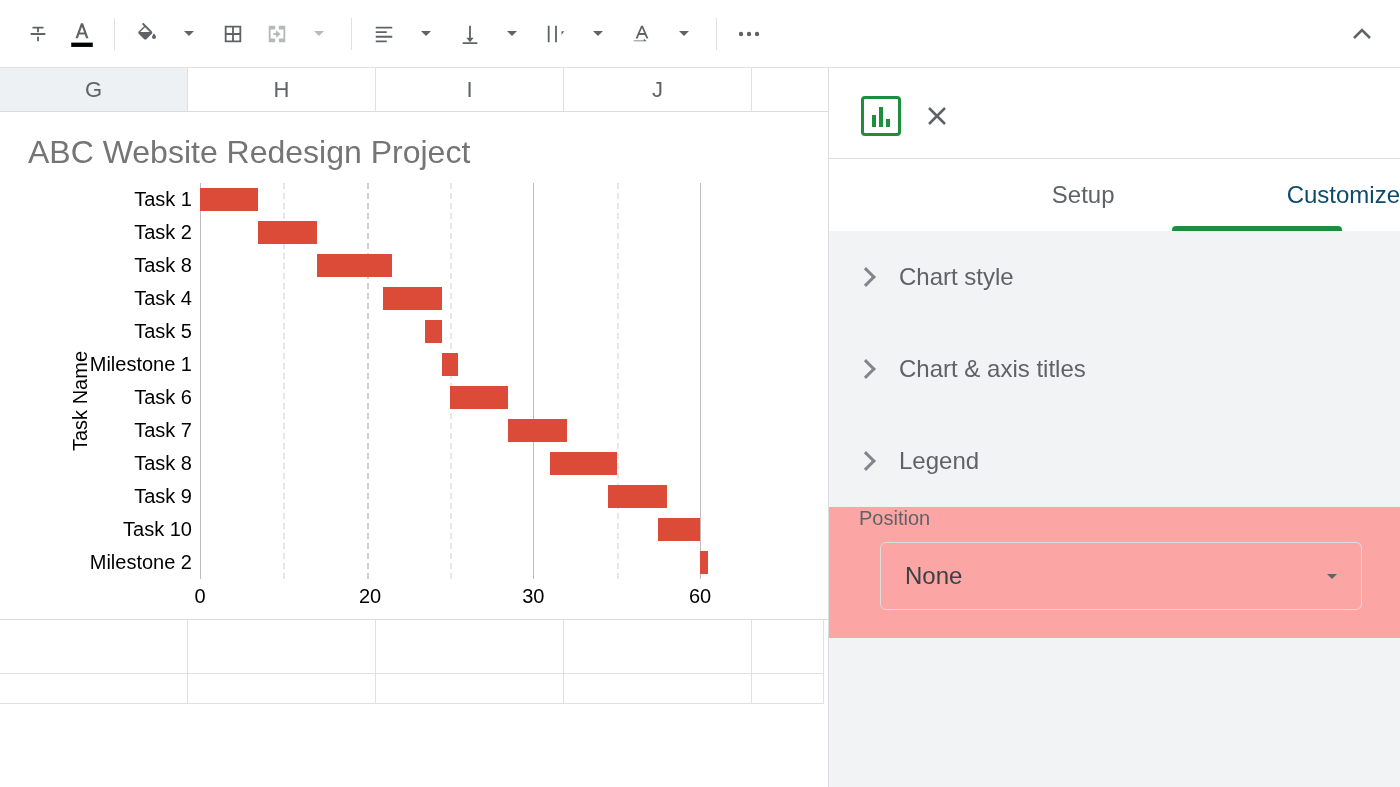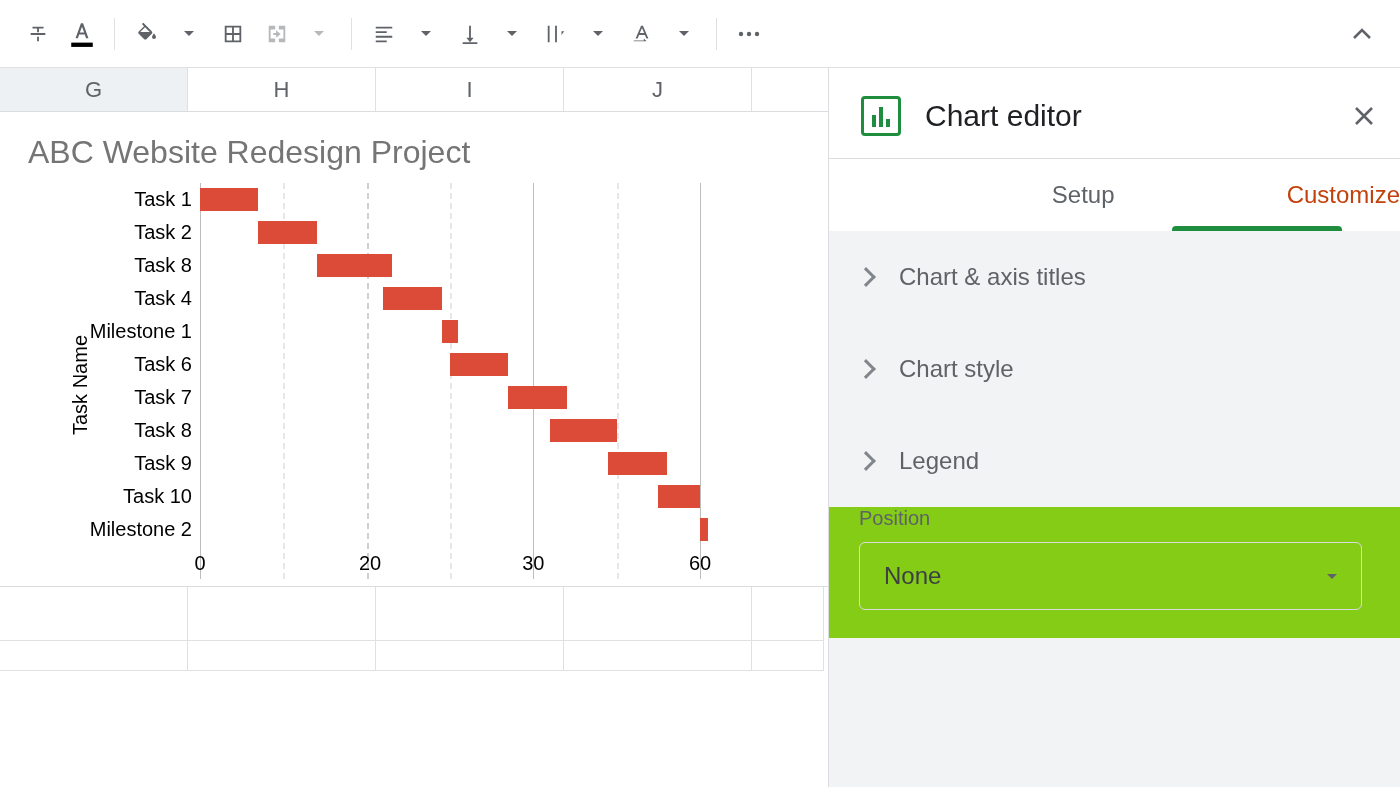--- a/index.html
+++ b/index.html
@@ -47,30 +47,30 @@
   .sidebar { width: 572px; border-left: 1px solid #dadce0; display: flex; flex-direction: column; background: #fff; }
   .sb-header { display: flex; align-items: center; padding: 28px 24px 22px 32px; gap: 24px; }
   .sb-icon { width: 40px; height: 40px; border: 3px solid #1e8e3e; border-radius: 4px; display: flex; align-items: flex-end; justify-content: center; gap: 3px; padding-bottom: 6px; }
   .sb-icon .b1 { width: 4px; height: 12px; background: #1e8e3e; }
   .sb-icon .b2 { width: 4px; height: 20px; background: #1e8e3e; }
   .sb-icon .b3 { width: 4px; height: 8px; background: #1e8e3e; }
   .sb-title { font-size: 30px; font-weight: 400; color: #202124; flex: 1; }
   .sb-close { font-size: 28px; color: #5f6368; cursor: pointer; }
   .sb-tabs { display: flex; border-top: 1px solid #dadce0; }
   .sb-tab { flex: 1; text-align: right; padding: 22px 0; font-size: 24px; color: #5f6368; cursor: pointer; position: relative; }
-  .sb-tab.active { color: #c2410c; }
+  .sb-tab.active { color: #0c4a6e; }
   .sb-tab.active::after { content: ""; position: absolute; bottom: 0; left: 50%; transform: translateX(-50%); width: 170px; height: 5px; background: #1e8e3e; border-radius: 4px 4px 0 0; }
   .sb-sections { background: #f1f3f4; flex: 1; overflow: auto; }
   .sb-section { display: flex; align-items: center; padding: 32px 30px; gap: 26px; font-size: 24px; color: #5f6368; cursor: pointer; }
   .sb-section.expanded { background: #fff; color: #202124; }
   .chev { display: inline-block; width: 14px; height: 14px; border-right: 3px solid #80868b; border-bottom: 3px solid #80868b; transform: rotate(-45deg); }
   .chev.down { transform: rotate(45deg); border-color: #5f6368; }
-  .legend-body { background: #84cc16; padding: 0 38px 28px 30px; }
+  .legend-body { background: #fca5a5; padding: 0 38px 28px 30px; }
   .field-label { font-size: 20px; color: #5f6368; margin-bottom: 12px; }
-  .select { border: 1px solid #dadce0; border-radius: 6px; height: 68px; display: flex; align-items: center; justify-content: space-between; padding: 0 24px; font-size: 24px; color: #3c4043; cursor: pointer; }
+  .select { border: 1px solid #dadce0; border-radius: 6px; height: 68px; display: flex; align-items: center; justify-content: space-between; padding: 0 24px; font-size: 24px; color: #3c4043; cursor: pointer; margin-left: 21px; }
 
   svg { display: block; }
 </style>
 </head>
 <body>
 
 <div class="toolbar">
   <div class="tb-btn">
     <svg width="22" height="22" viewBox="0 0 24 24">
         <path fill="#5f6368" d="M6 4h12v2h-5v4h-2V6H6V4zM4 11h16v2H4v-2zm7 4h2v5h-2v-5z"></path>
@@ -196,20 +196,26 @@
                 <div class="bar" style="left: 116.667px; width: 75px;"></div>
               </div>
             </div>
             <div class="cat-row">
               <div class="cat-label">Task 4</div>
               <div class="bar-area" style="width: 500px;">
                 <div class="bar" style="left: 183.333px; width: 58.3333px;"></div>
               </div>
             </div>
             <div class="cat-row">
+              <div class="cat-label">Task 5</div>
+              <div class="bar-area" style="width: 500px;">
+                <div class="bar" style="left: 225px; width: 16.6667px;"></div>
+              </div>
+            </div>
+            <div class="cat-row">
               <div class="cat-label">Milestone 1</div>
               <div class="bar-area" style="width: 500px;">
                 <div class="bar" style="left: 241.667px; width: 16.6667px;"></div>
               </div>
             </div>
             <div class="cat-row">
               <div class="cat-label">Task 6</div>
               <div class="bar-area" style="width: 500px;">
                 <div class="bar" style="left: 250px; width: 58.3333px;"></div>
               </div>
@@ -270,39 +276,38 @@
     </div>
   </div>
 
   <div class="sidebar">
     <div class="sb-header">
       <div class="sb-icon">
           <span class="b1"></span>
           <span class="b2"></span>
           <span class="b3"></span>
         </div>
-      <div class="sb-title">Chart editor</div>
       <div class="sb-close">
         <svg width="24" height="24" viewBox="0 0 24 24">
             <path stroke="#5f6368" stroke-width="2.5" fill="none" d="M4 4l16 16M20 4L4 20"></path>
           </svg>
       </div>
     </div>
     <div class="sb-tabs">
       <div class="sb-tab">Setup</div>
       <div class="sb-tab active">Customize</div>
     </div>
     <div class="sb-sections">
       <div class="sb-section">
         <span class="chev"></span>
-        <span>Chart &amp; axis titles</span>
+        <span>Chart style</span>
       </div>
       <div class="sb-section">
         <span class="chev"></span>
-        <span>Chart style</span>
+        <span>Chart &amp; axis titles</span>
       </div>
       <div class="sb-section">
         <span class="chev"></span>
         <span>Legend</span>
       </div>
       <div class="legend-body">
         <div class="field-label">Position</div>
         <div class="select">
           <span>None</span>
           <span class="caret"></span>

